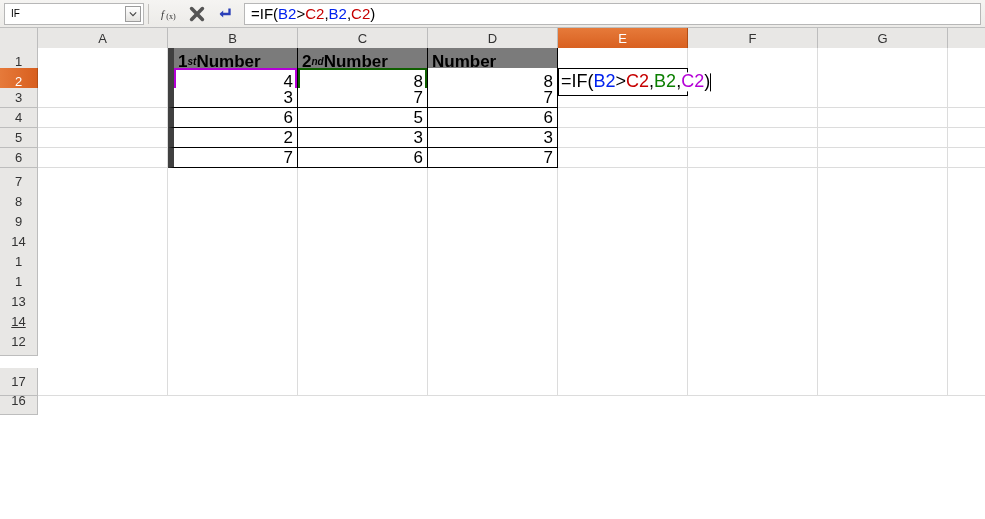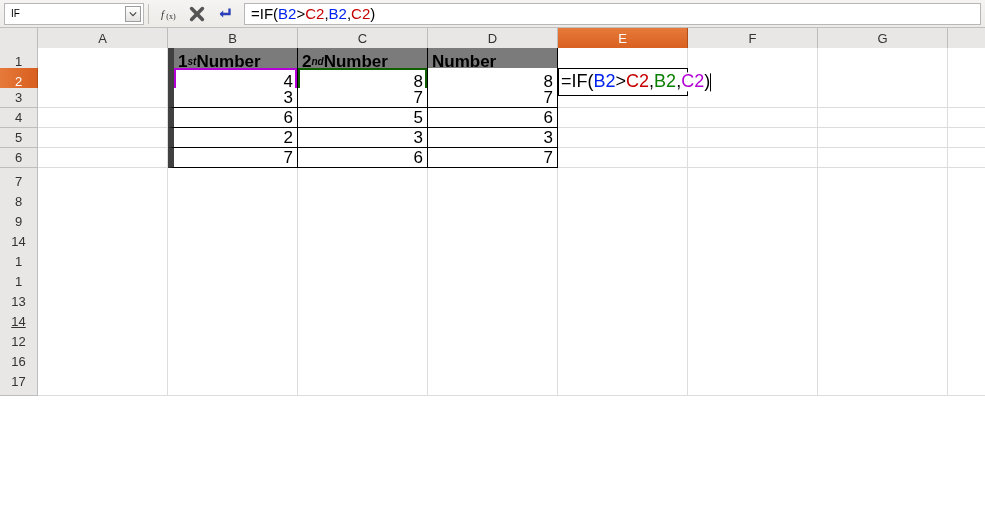--- a/index.html
+++ b/index.html
@@ -365,21 +365,21 @@
     <div class="cell " style="height: 28px;"></div>
     <div class="rowhdr" style="height: 28px;">12</div>
     <div class="cell " style="height: 28px;"></div>
     <div class="cell " style="height: 28px;"></div>
     <div class="cell " style="height: 28px;"></div>
     <div class="cell " style="height: 28px;"></div>
     <div class="cell " style="height: 28px;"></div>
     <div class="cell " style="height: 28px;"></div>
     <div class="cell " style="height: 28px;"></div>
     <div class="cell " style="height: 28px;"></div>
-    <div class="rowhdr" style="height: 28px;">16</div>
+    <div class="rowhdr" style="height: 28px; margin-top: 39px;">16</div>
     <div class="cell " style="height: 28px;"></div>
     <div class="cell " style="height: 28px;"></div>
     <div class="cell " style="height: 28px;"></div>
     <div class="cell " style="height: 28px;"></div>
     <div class="cell " style="height: 28px;"></div>
     <div class="cell " style="height: 28px;"></div>
     <div class="cell " style="height: 28px;"></div>
     <div class="cell " style="height: 28px;"></div>
     <div class="rowhdr" style="height: 28px;">17</div>
     <div class="cell " style="height: 28px;"></div>

